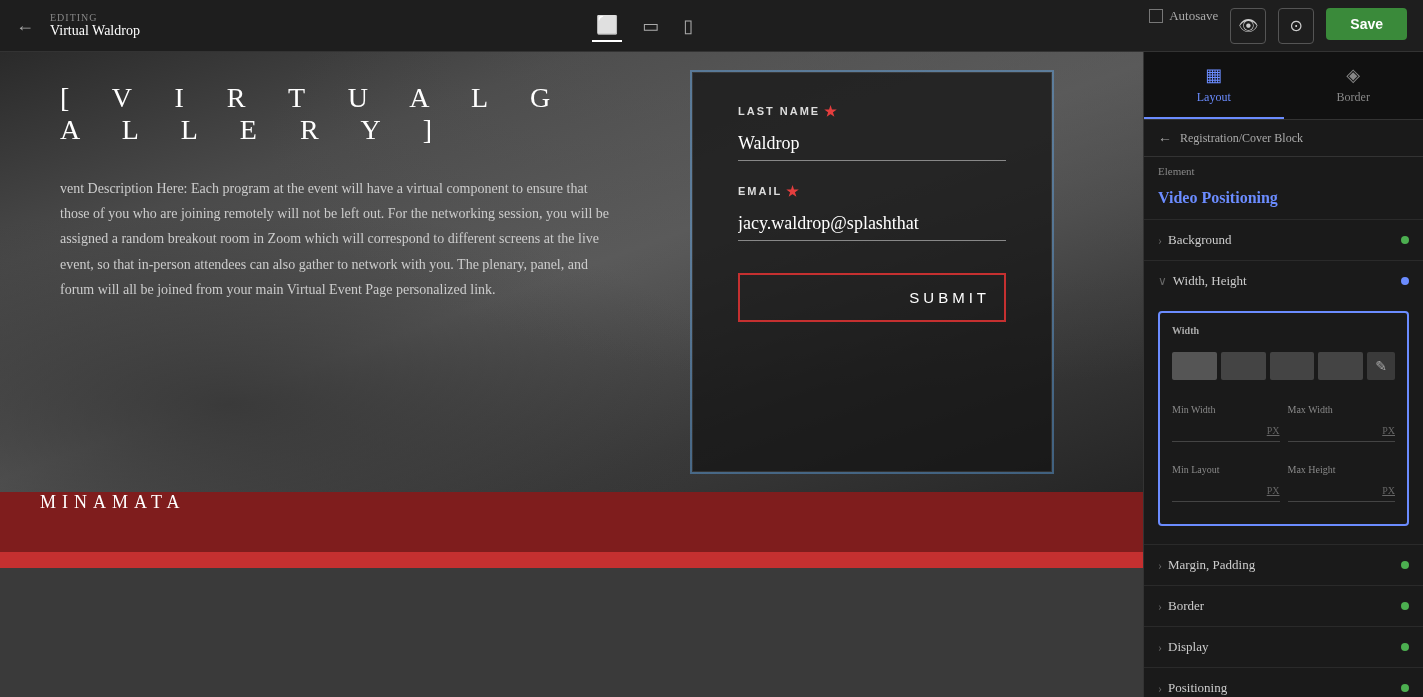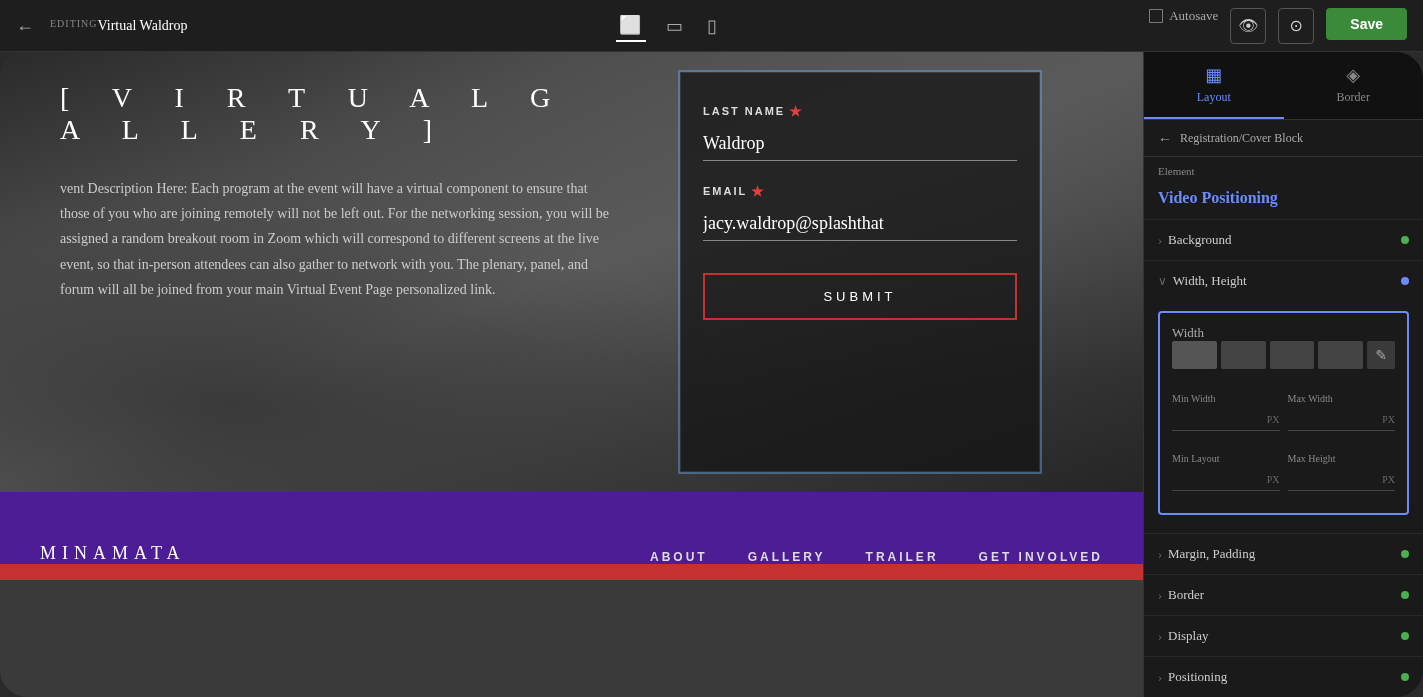--- a/index.html
+++ b/index.html
@@ -10,39 +10,38 @@
       background: #1e1e1e;
       height: 52px;
       display: flex;
       align-items: center;
       padding: 0 16px;
       border-bottom: 1px solid #333;
       flex-shrink: 0;
       gap: 12px;
     }
     .toolbar-left { display: flex; align-items: center; gap: 10px; }
-    .toolbar-editing { display: flex; flex-direction: row; }
+    .toolbar-editing { display: flex; flex-direction: column; }
     .toolbar-editing-label { font-size: 10px; color: #888; text-transform: uppercase; letter-spacing: 1px; }
     .toolbar-page-title { color: #fff; font-size: 14px; font-weight: 500; }
     .toolbar-back-arrow { color: #aaa; font-size: 18px; cursor: pointer; margin-right: 6px; }
     .toolbar-center { flex: 1; display: flex; justify-content: center; gap: 16px; }
     .toolbar-view-btn { background: none; border: none; color: #aaa; cursor: pointer; font-size: 18px; padding: 4px; }
     .toolbar-view-btn.active { color: #fff; border-bottom: 2px solid #fff; }
     .toolbar-right { display: flex; align-items: flex-start; gap: 12px; margin-left: auto; }
     .autosave-label { color: #aaa; font-size: 13px; display: flex; align-items: center; gap: 6px; }
     .autosave-checkbox { width: 14px; height: 14px; border: 1px solid #777; background: none; }
     .toolbar-icon-btn { background: none; border: 1px solid #555; color: #ccc; cursor: pointer; width: 36px; height: 36px; border-radius: 4px; display: flex; align-items: center; justify-content: center; font-size: 16px; }
     .save-btn { background: #3a8a3a; color: #fff; border: none; padding: 8px 24px; border-radius: 4px; cursor: pointer; font-size: 14px; font-weight: 600; }
 
     
     .main-area {
       display: flex;
       flex: 1;
       overflow: hidden;
-      border-radius: 27px;
     }
 
     
     .canvas-area {
       flex: 1;
       display: flex;
       flex-direction: column;
       overflow: hidden;
       background: #3a3a3a;
     }
@@ -94,22 +93,22 @@
       line-height: 1.8;
       font-family: 'Georgia', serif;
       max-width: 580px;
     }
 
     
     .registration-panel {
       flex: 0 0 360px;
       background: rgba(20,20,20,0.75);
       border: 1px solid rgba(255,255,255,0.1);
-      margin: 20px 20px 20px 0;
-      padding: 30px 22px;
+      margin: 20px 20px 20px 12px;
+      padding: 30px 45px;
       position: relative;
       z-index: 2;
       outline: 2px solid rgba(100,180,255,0.4);
     }
 
     .form-field { margin-bottom: 22px; }
     .field-label {
       color: #ddd;
       font-size: 11px;
       letter-spacing: 2px;
@@ -133,33 +132,34 @@
       font-family: 'Georgia', serif;
       outline: none;
     }
     .submit-btn {
       width: 100%;
       background: transparent;
       border: 2px solid #c53030;
       color: #fff;
       padding: 14px;
       letter-spacing: 4px;
-      font-size: 13px;
+      font-size: 15px;
       cursor: pointer;
       text-transform: uppercase;
       font-family: 'Arial', sans-serif;
       margin-top: 10px;
+      text-align: right;
     }
 
     
     .footer-nav {
-      background: #4c1d95;
-      height: 72px;
-      display: flex;
-      align-items: flex-end;
+      background: #7f1d1d;
+      height: 60px;
+      display: flex;
+      align-items: flex-start;
       padding: 0 40px;
       flex-shrink: 0;
     }
     .footer-logo {
       color: #fff;
       font-size: 18px;
       letter-spacing: 6px;
       font-weight: 300;
       font-family: 'Georgia', serif;
       margin-right: auto;
@@ -265,21 +265,21 @@
     .accordion-content {
       padding: 10px 14px 14px;
       background: #1a1a1a;
     }
     .wh-section {
       border: 2px solid #6b8cff;
       border-radius: 4px;
       padding: 12px;
       margin-bottom: 4px;
     }
-    .wh-label { color: #aaa; font-size: 13px; margin-bottom: 0; }
+    .wh-label { color: #aaa; font-size: 10px; margin-bottom: 16px; font-weight: bold; }
     .wh-buttons { display: flex; gap: 4px; margin-bottom: 12px; }
     .wh-btn {
       flex: 1;
       height: 28px;
       background: #333;
       border: none;
       cursor: pointer;
       border-radius: 2px;
     }
     .wh-btn:last-child { flex: 0 0 28px; background: #3a3a3a; }
@@ -290,21 +290,21 @@
     .wh-input {
       flex: 1;
       background: none;
       border: none;
       color: #fff;
       font-size: 12px;
       padding: 4px 0;
       outline: none;
       width: 60px;
     }
-    .wh-unit { color: #666; font-size: 10px; }
+    .wh-unit { color: #666; font-size: 10px; text-decoration: underline; }
 
     
     .panel-bottom {
       margin-top: auto;
       border-top: 1px solid #333;
       display: flex;
       padding: 10px 14px;
       gap: 16px;
       align-items: center;
     }
@@ -371,26 +371,20 @@
               <span class="required-star">★</span>
             </div>
             <input class="field-input" type="email" value="jacy.waldrop@splashthat" style="">
           </div>
           <button class="submit-btn">SUBMIT</button>
         </div>
       </div>
 
       <div class="footer-nav">
         <div class="footer-logo">MINAMATA</div>
-        <nav class="footer-nav-links">
-          <a class="footer-nav-link">ABOUT</a>
-          <a class="footer-nav-link">GALLERY</a>
-          <a class="footer-nav-link">TRAILER</a>
-          <a class="footer-nav-link">GET INVOLVED</a>
-        </nav>
       </div>
 
       <div class="red-bar"></div>
 
     </div>
   </div>
 
   <div class="right-panel">
 
     <div class="panel-tabs">

